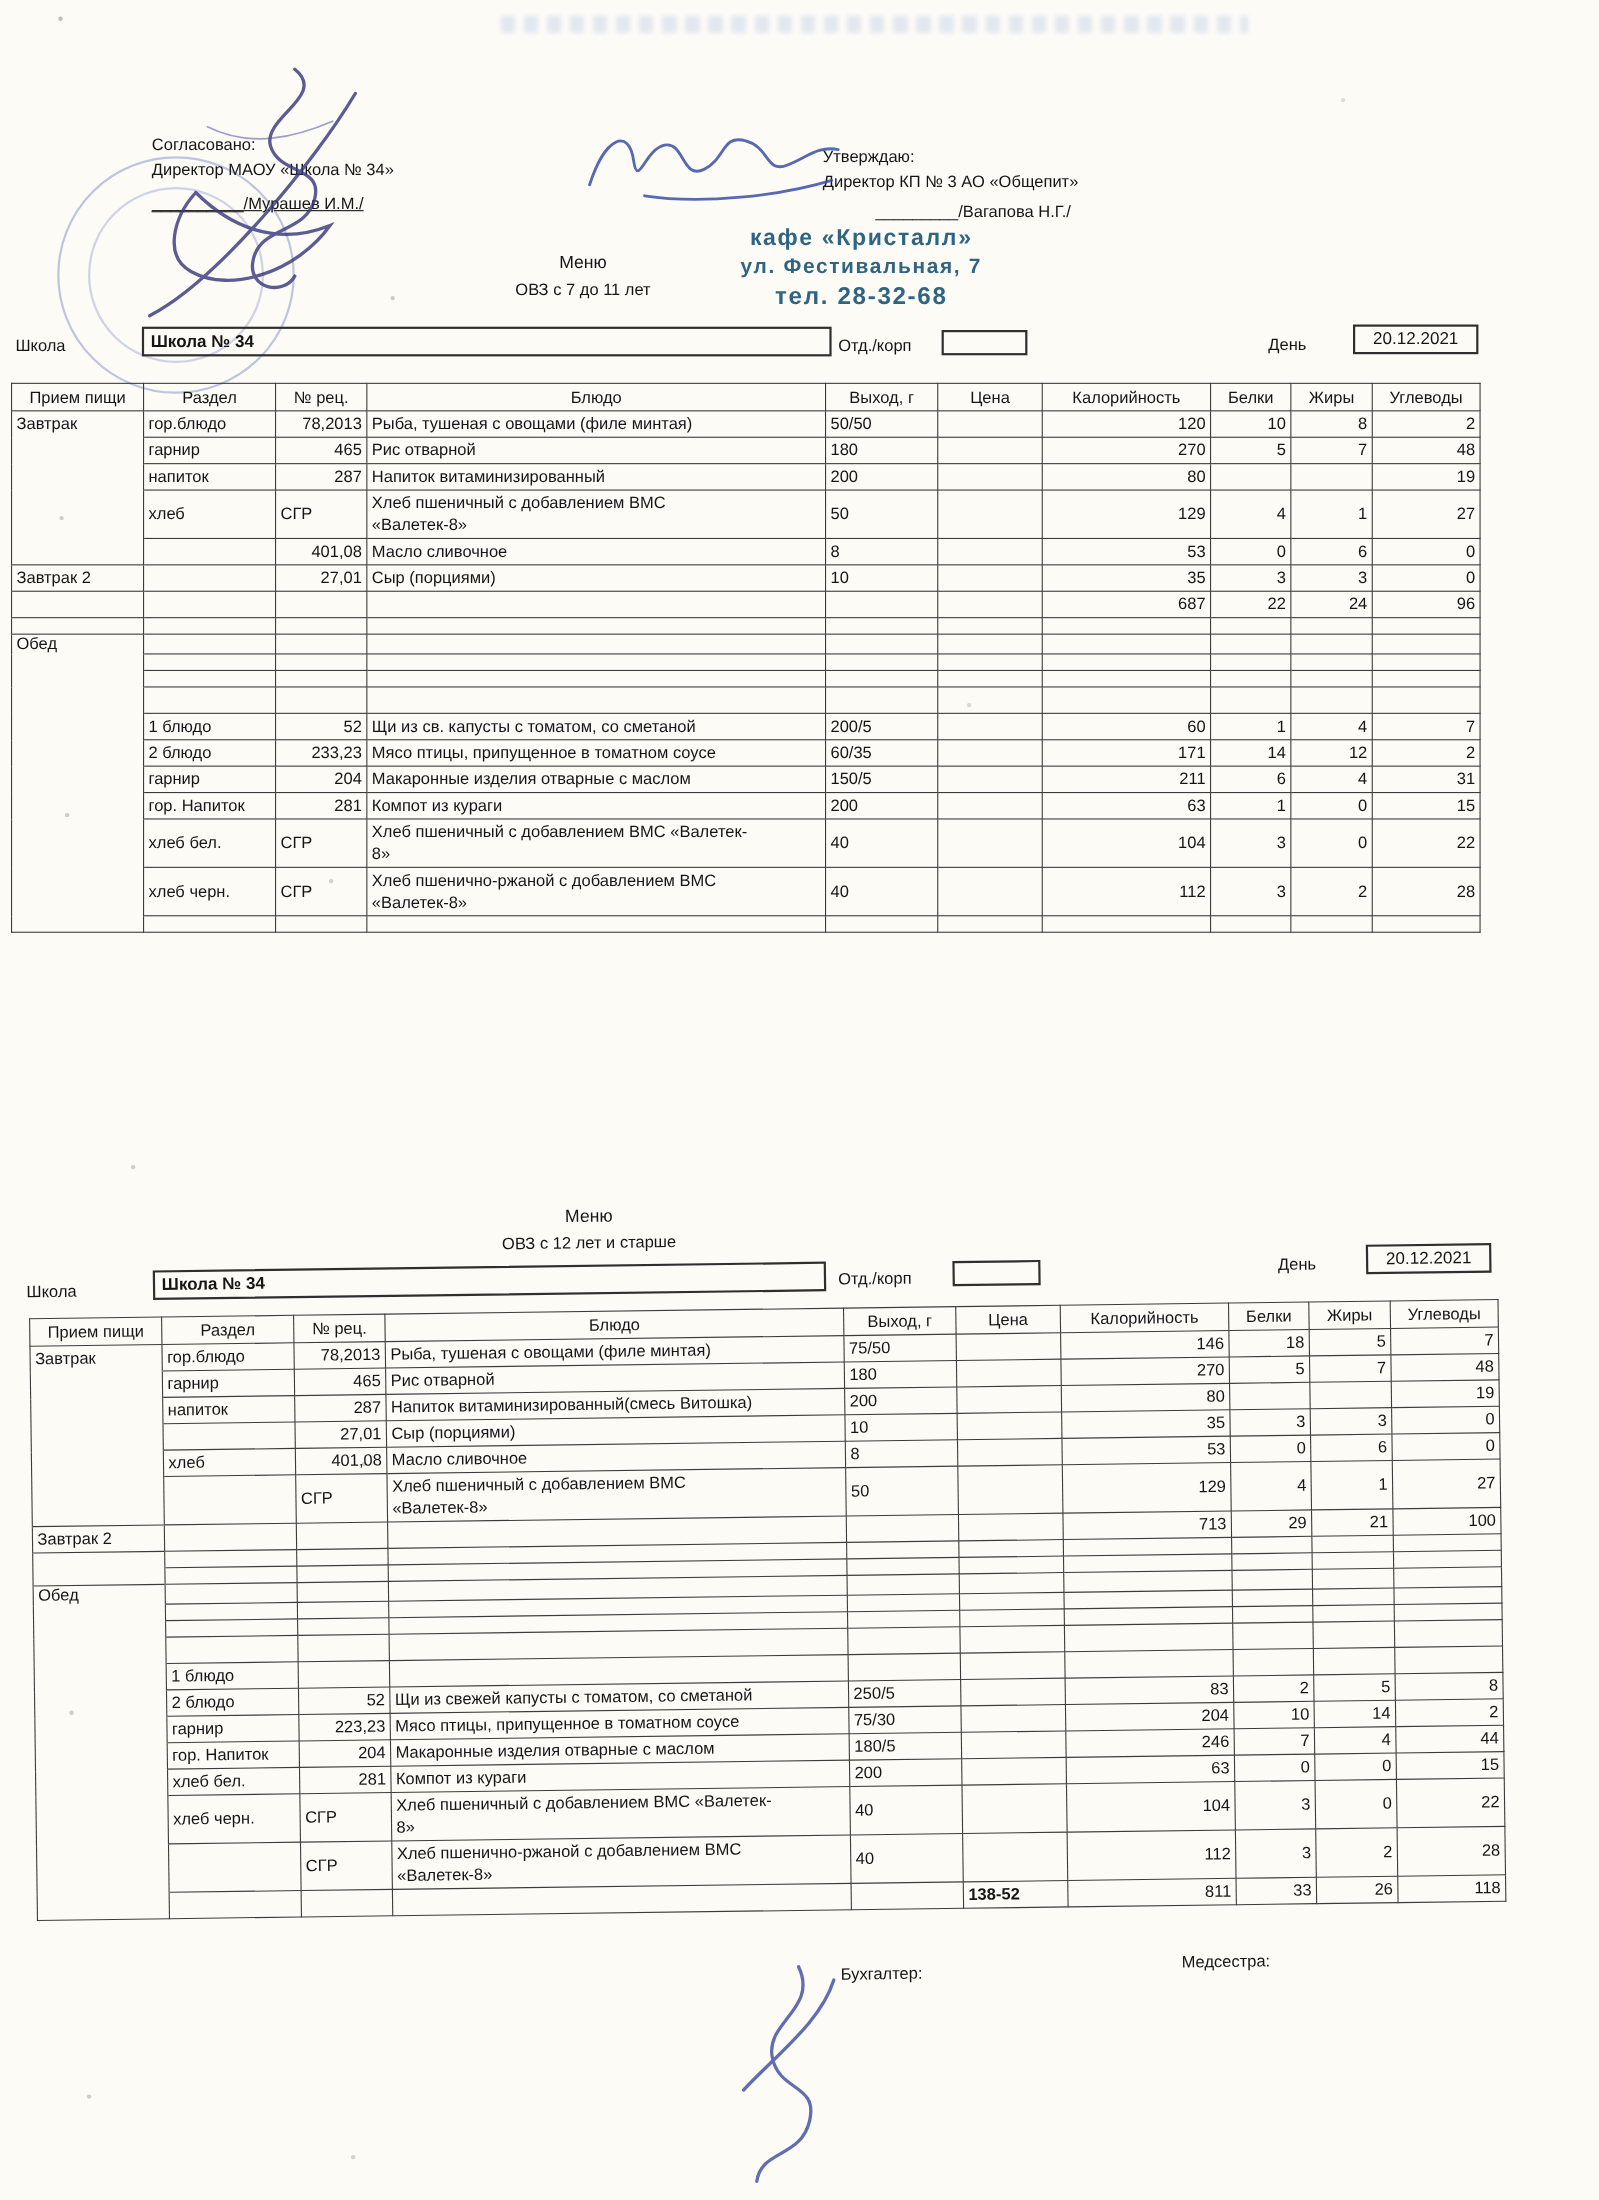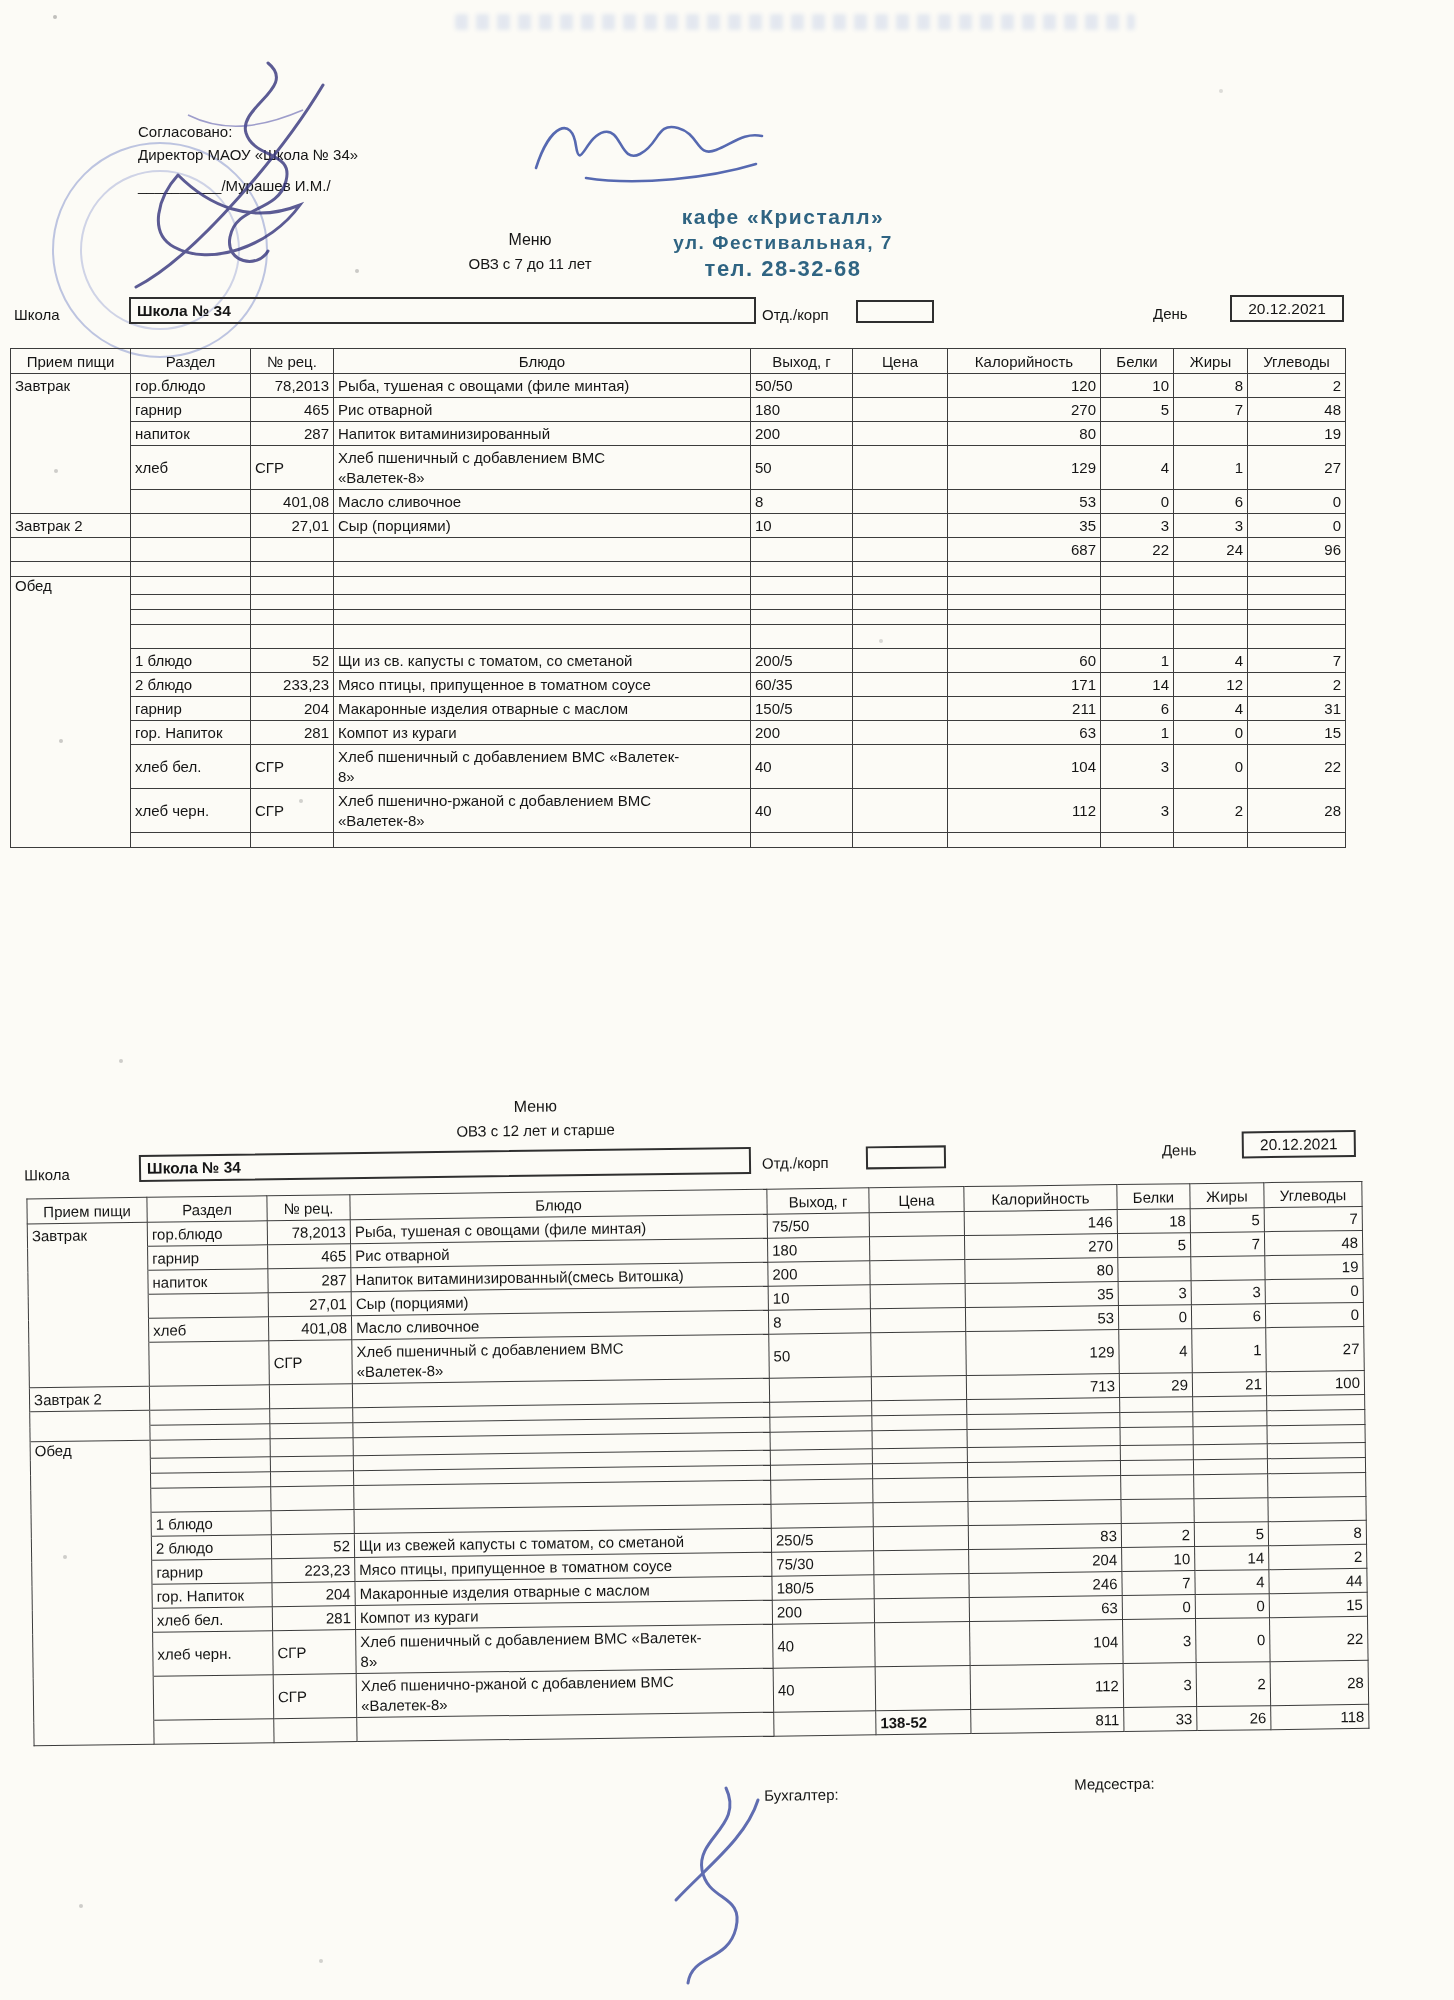--- a/index.html
+++ b/index.html
@@ -78,23 +78,28 @@
 <div class="page">
 
   <div class="specks"></div>
   <div class="top-smudge"></div>
 
   <div class="stamp-circle"></div>
 
   <div class="abs txt15" style="left:138px; top:120px;">
     <div>Согласовано:</div>
     <div>Директор МАОУ «Школа № 34»</div>
-    <div style="margin-top:8px;">__________/Мурашев И.М./</div>
+    <div style="margin-top:8px;text-decoration:underline;">__________/Мурашев И.М./</div>
   </div>
 
+  <div class="abs txt15" style="left:748px; top:131px;">
+    <div>Утверждаю:</div>
+    <div>Директор КП № 3 АО «Общепит»</div>
+    <div style="margin-top:4px; padding-left:48px;">_________/Вагапова Н.Г./</div>
+  </div>
 
   <svg class="sig" style="left:118px; top:55px;" width="225" height="240" viewBox="0 0 225 240">
     <g fill="none" stroke="#39397f" stroke-width="3" stroke-linecap="round" opacity="0.82">
       <path d="M150,8 C180,32 120,52 128,78 C136,104 176,96 168,126 C160,158 118,150 112,182 C107,208 140,214 150,196"></path>
       <path d="M60,120 C90,150 132,170 182,150 C152,192 92,212 56,192 C30,178 40,142 60,120"></path>
       <path d="M18,232 C80,200 168,92 205,30"></path>
     </g>
     <g fill="none" stroke="#5050a8" stroke-width="1.6" opacity="0.55">
       <path d="M70,60 C110,80 150,70 185,55"></path>
     </g>

